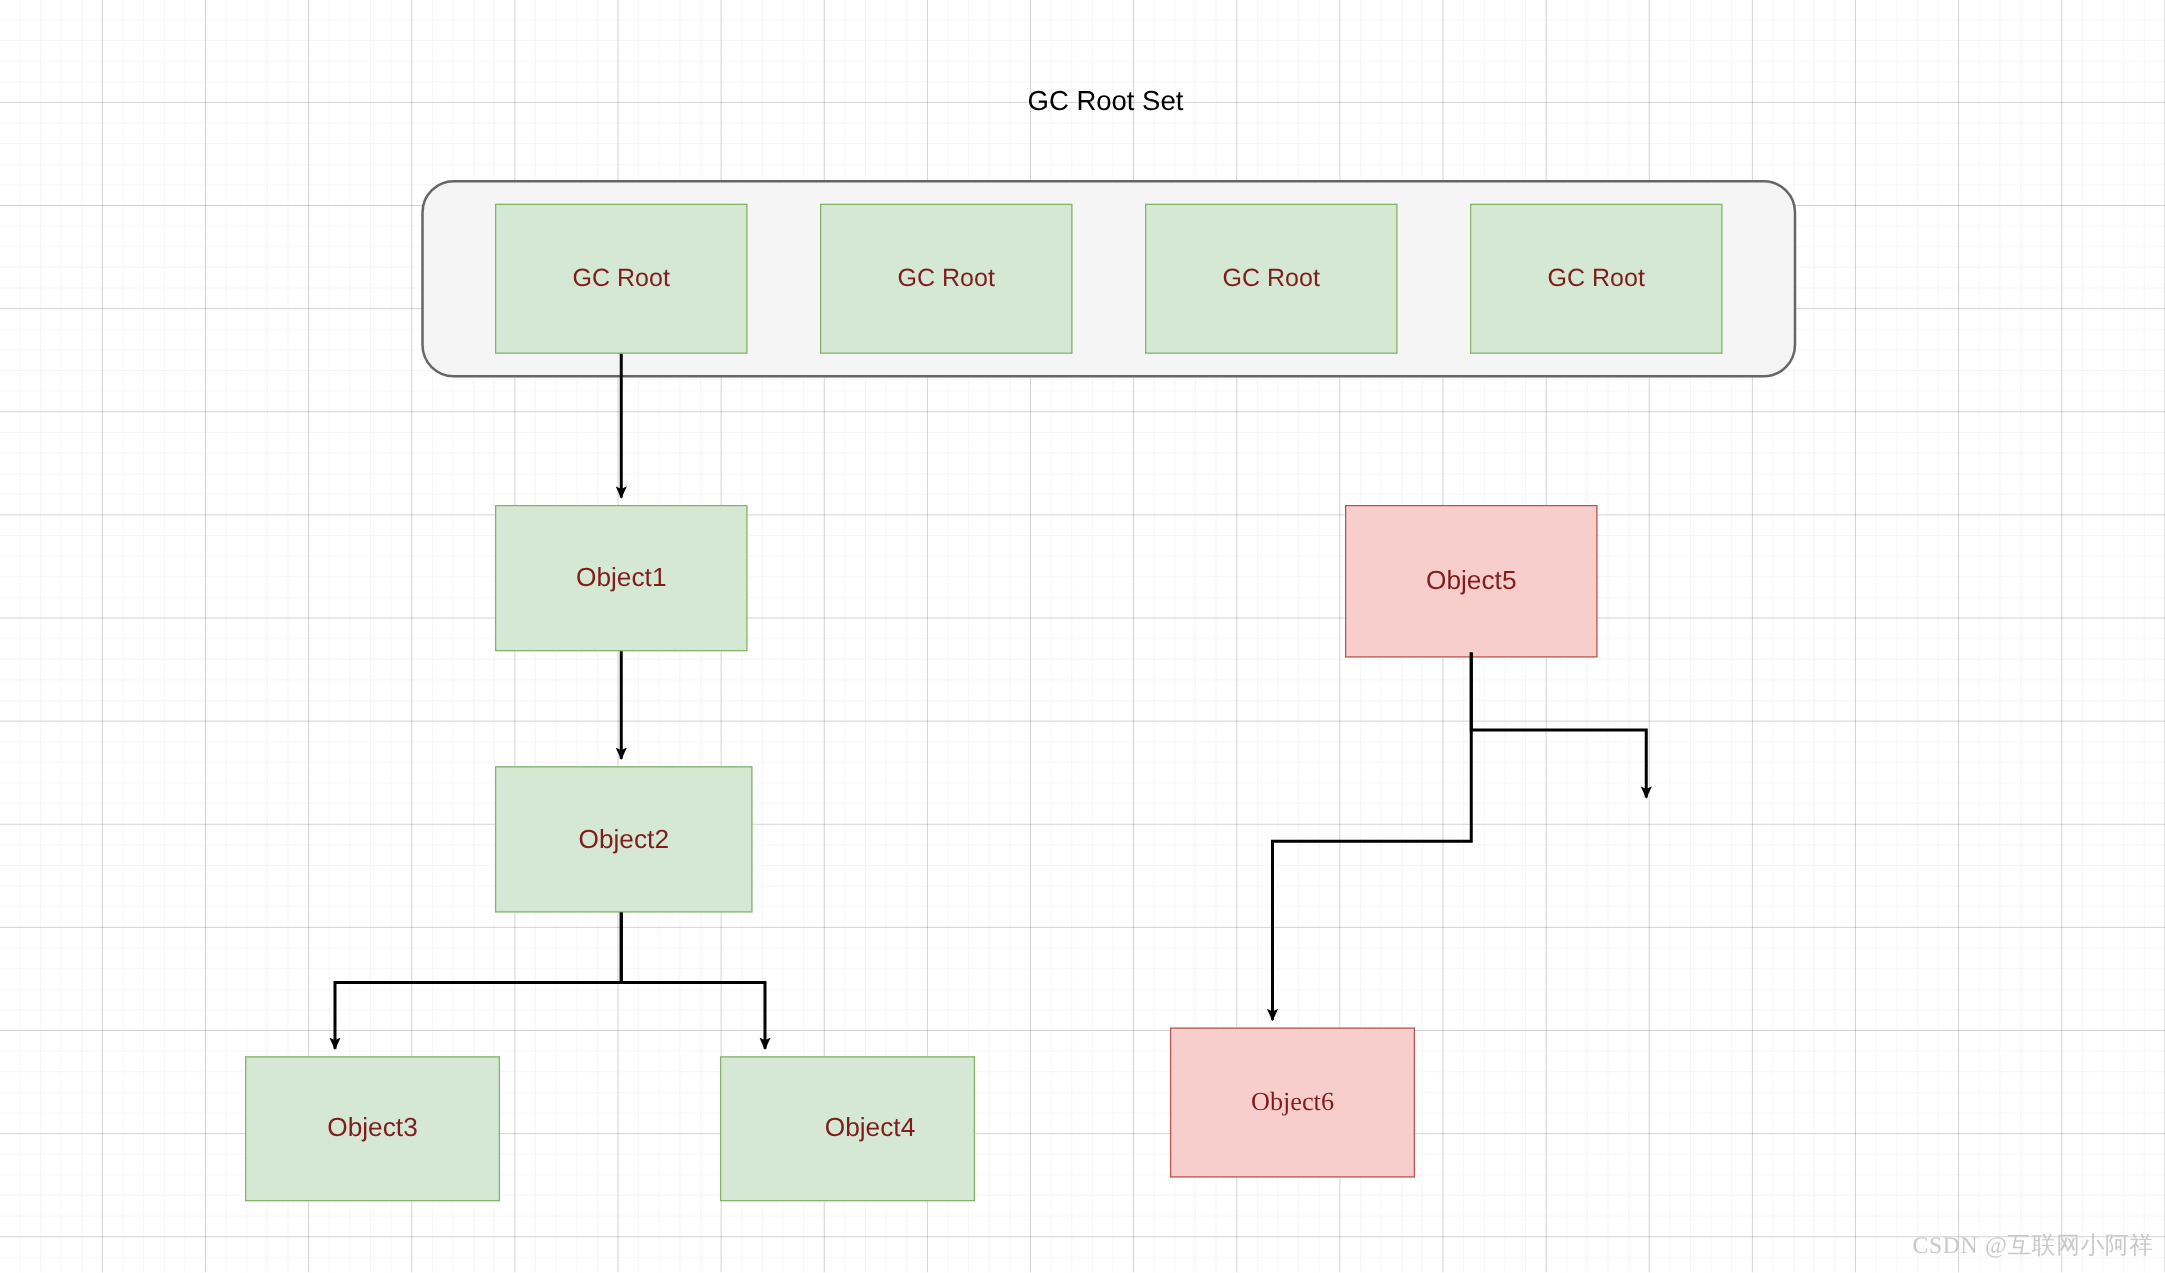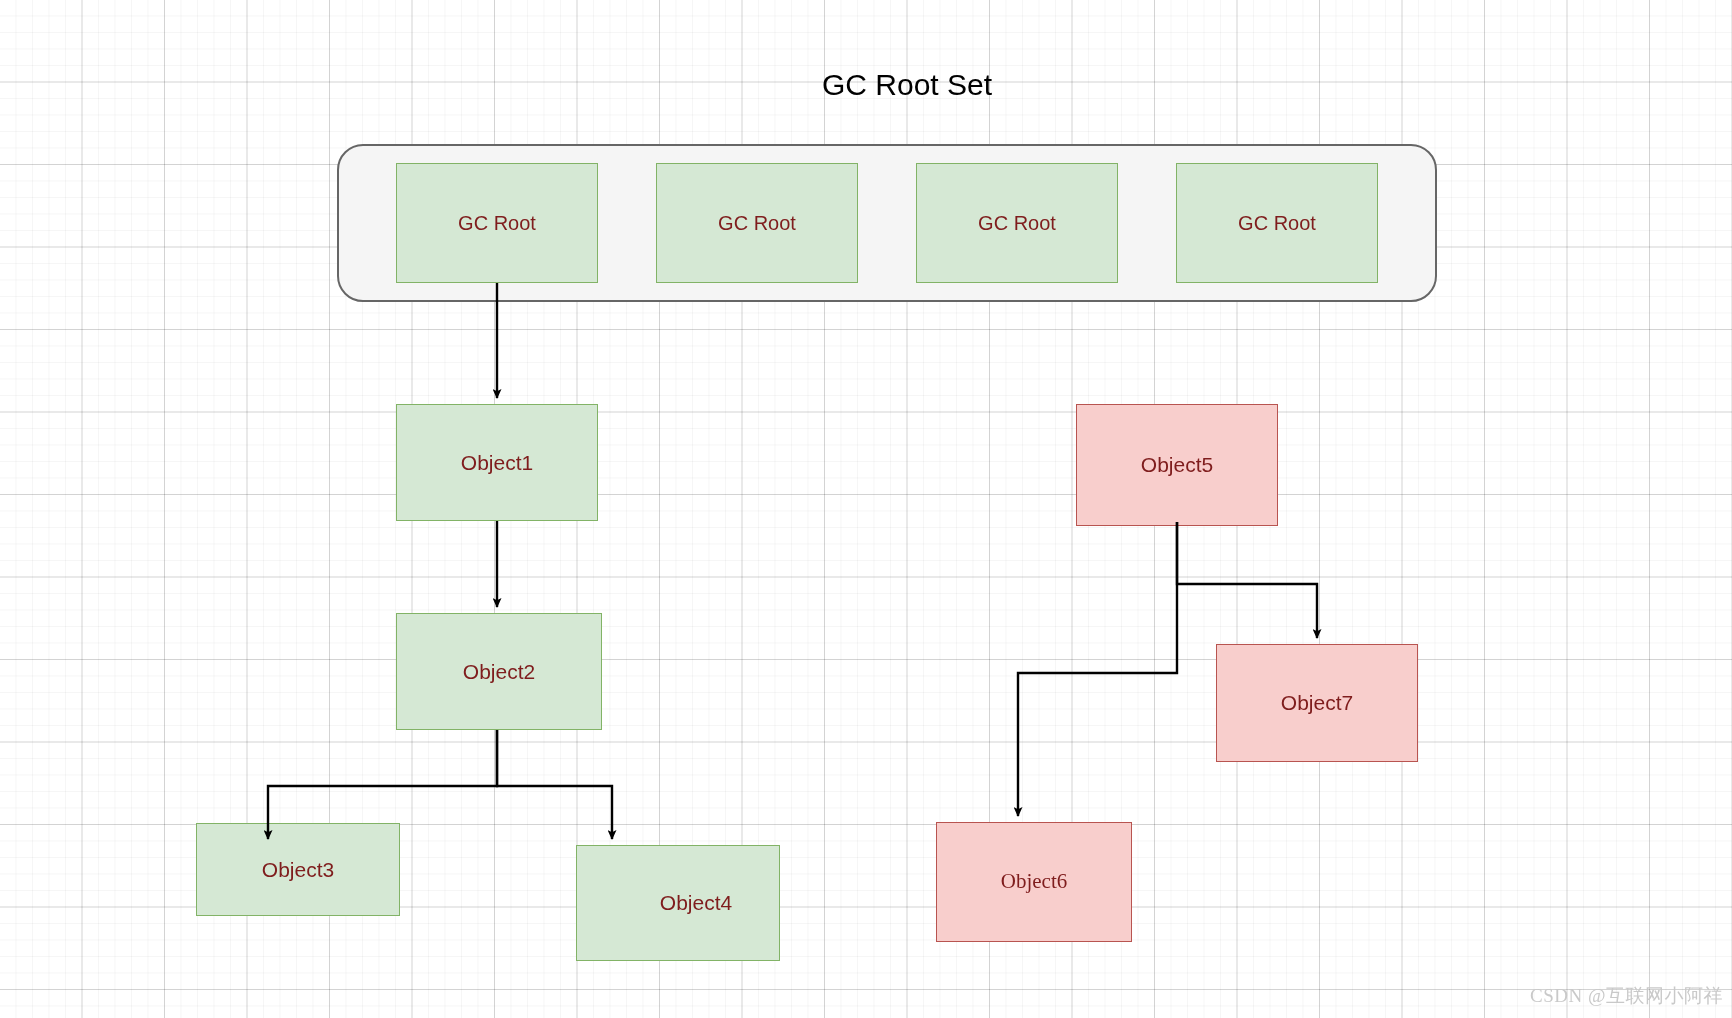--- a/index.html
+++ b/index.html
@@ -56,21 +56,21 @@
   }
   .rootset-container {
     position: absolute;
     box-sizing: border-box;
     background: #f5f5f5;
     border: 2.2px solid #666666;
     border-radius: 26px;
   }
   .diagram-title {
     position: absolute;
-    font-size: 30px;
+    font-size: 22px;
     color: #000000;
     white-space: nowrap;
   }
   .gcroot-label {
     font-size: 20px;
   }
   .watermark {
     position: absolute;
     font-size: 19px;
     color: #c9c9c9;
@@ -93,29 +93,28 @@
   <div class="node node-green gcroot-label" style="left:656px; top:163px; width:202px; height:120px;">GC Root</div>
 
   <div class="node node-green gcroot-label" style="left:916px; top:163px; width:202px; height:120px;">GC Root</div>
 
   <div class="node node-green gcroot-label" style="left:1176px; top:163px; width:202px; height:120px;">GC Root</div>
 
   <div class="node node-green" style="left:396px; top:404px; width:202px; height:117px;">Object1</div>
 
   <div class="node node-green" style="left:396px; top:613px; width:206px; height:117px;">Object2</div>
 
-  <div class="node node-green" style="left:196px; top:823px; width:204px; height:93px;">Object3</div>
+  <div class="node node-green" style="left:196px; top:845px; width:204px; height:116px;">Object3</div>
 
   <div class="node node-green" style="left:576px; top:845px; width:204px; height:116px;padding-left:36px;">Object4</div>
 
   <div class="node node-red" style="left:1076px; top:404px; width:202px; height:122px;">Object5</div>
 
   <div class="node node-red" style="left:936px; top:822px; width:196px; height:120px;font-family:Liberation Serif, serif;">Object6</div>
 
-  <div class="node node-red" style="left:1216px; top:644px; width:202px; height:118px;">Object7</div>
 
   <svg id="wires" viewBox="0 0 1732 1018">
     <defs>
       <marker id="arrowhead" markerWidth="10" markerHeight="9" refX="9" refY="4.5" orient="auto" markerUnits="userSpaceOnUse">
         <path d="M0,0 L10,4.5 L0,9 L2.2,4.5 Z" fill="#000000"></path>
       </marker>
     </defs>
 
     <g stroke="#000000" stroke-width="2.4" fill="none">
       <path d="M497,283 L497,398" marker-end="url(#arrowhead)"></path>

